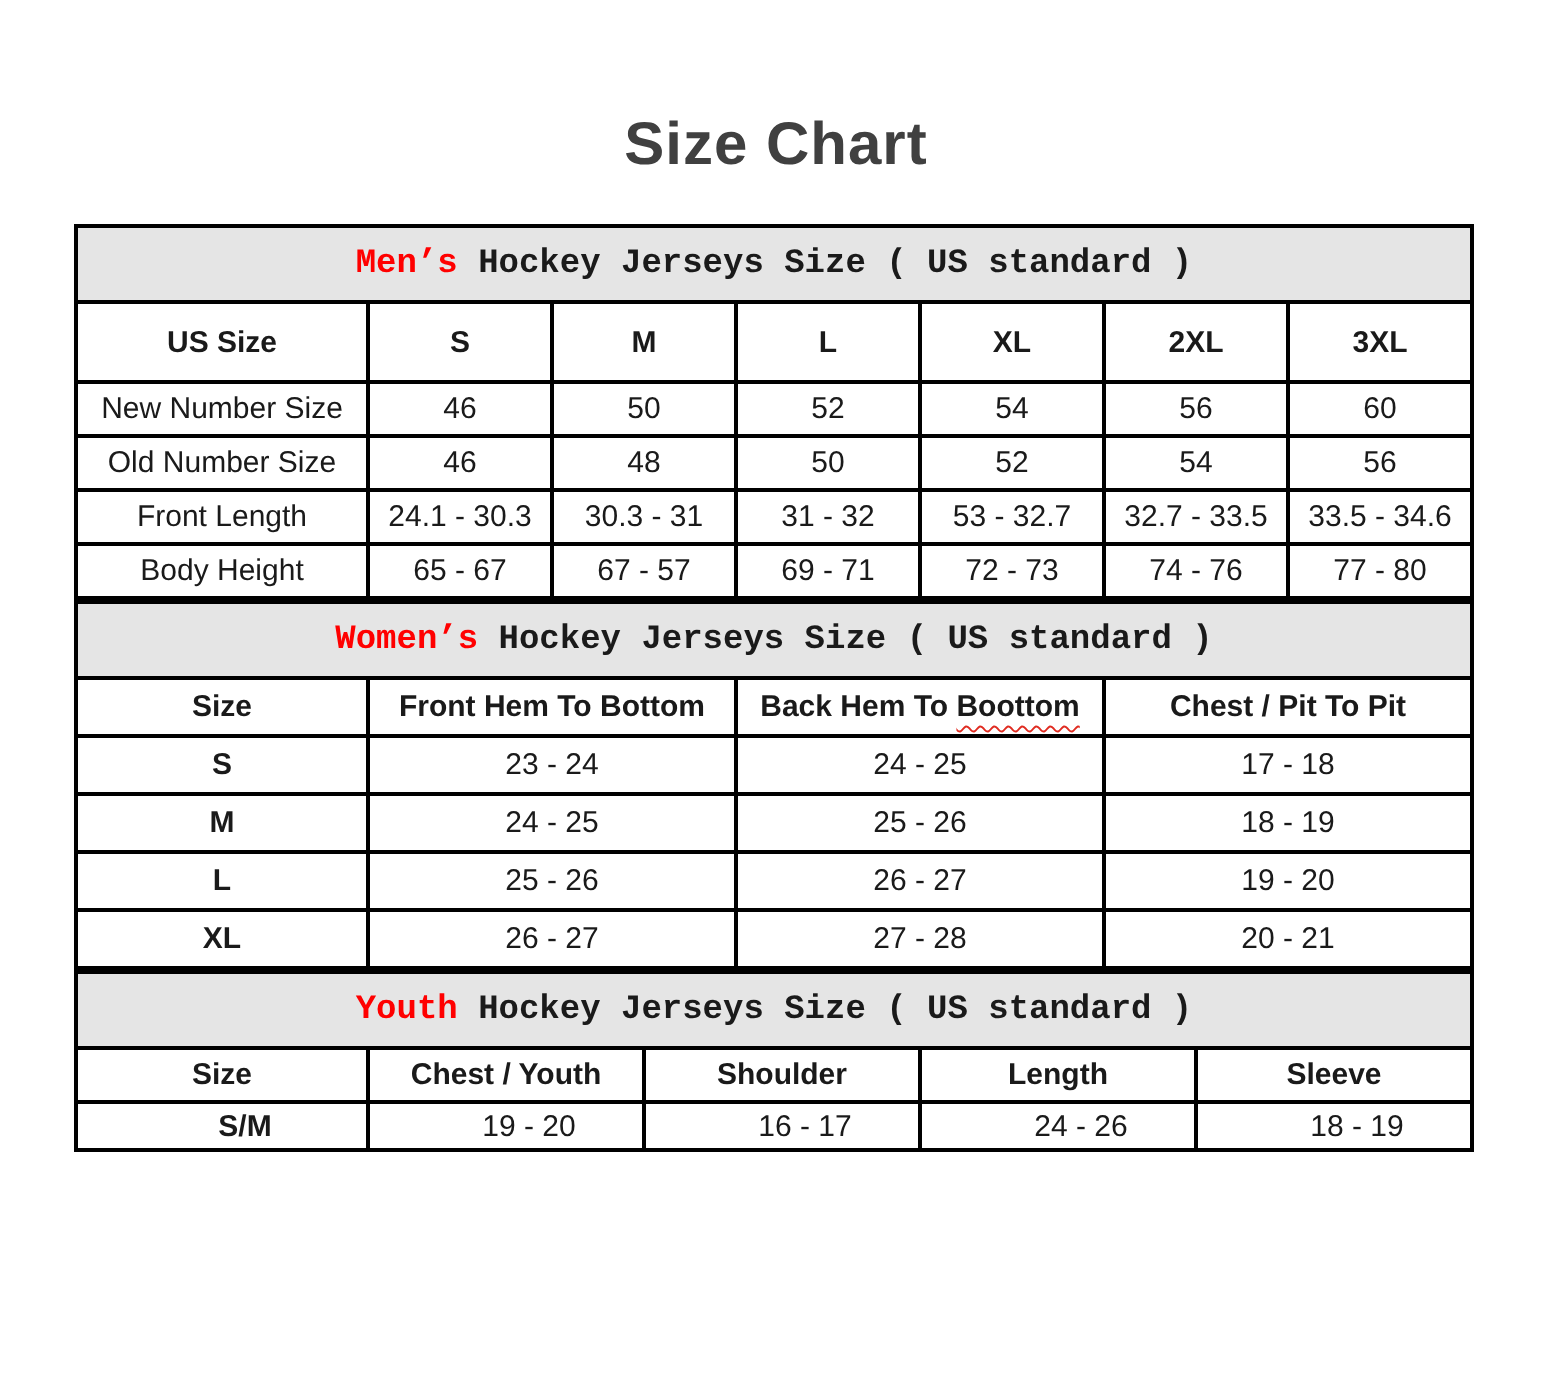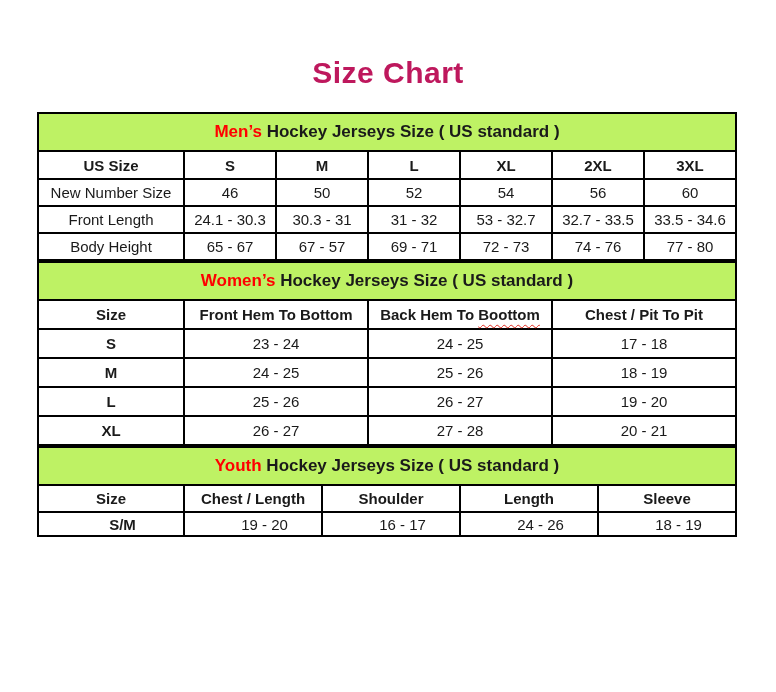--- a/index.html
+++ b/index.html
@@ -15,70 +15,71 @@
     text-align: center;
     font-size: 30px;
     font-weight: bold;
     letter-spacing: 0.5px;
     margin-bottom: 22px;
   }
   .chart { width: 700px; margin-left: 37px; }
 
   .banner {
     height: 38px;
-    background: #bef264;
+    background: #e5e5e5;
     border: 2px solid #000;
     border-bottom: none;
     display: flex;
     align-items: center;
     justify-content: center;
     font-size: 17px;
     font-weight: bold;
     white-space: pre;
+    font-family: Liberation Mono, monospace;
   }
   .banner .hl { color: #ff0000; }
 
   table {
     width: 700px;
     border-collapse: collapse;
     table-layout: fixed;
   }
   td, th {
     border: 2px solid #000;
     text-align: center;
     vertical-align: middle;
     font-size: 15px;
     padding: 0 2px;
     background: #fff;
   }
   th { font-weight: bold; }
   td { font-weight: normal; }
   td.b { font-weight: bold; }
 
-  .mens th   { height: 28px; }
+  .mens th   { height: 40px; }
   .mens td   { height: 27px; }
   .womens th { height: 29px; }
   .womens td { height: 29px; }
   .youth th  { height: 27px; }
   .youth td  { height: 24px; padding-left: 25px; }
 
   .wavy {
     text-decoration: underline;
     text-decoration-style: wavy;
     text-decoration-color: #e02b20;
     text-decoration-thickness: 1px;
     text-underline-offset: 4px;
   }
 </style>
 </head>
 <body>
 
 <div class="page">
 
-  <div class="title" style="color:#be185d;">Size Chart</div>
+  <div class="title" style="color:#404040;">Size Chart</div>
 
   <div class="chart">
 
     <div class="banner">
       <span class="hl">Men’s</span><span> Hockey Jerseys Size ( US standard )</span>
     </div>
     <table class="mens">
       <colgroup>
         <col style="width:146px">
           <col>
@@ -101,20 +102,29 @@
       <tr>
         <td>New Number Size</td>
         <td>46</td>
         <td>50</td>
         <td>52</td>
         <td>54</td>
         <td>56</td>
         <td>60</td>
       </tr>
       <tr>
+        <td>Old Number Size</td>
+        <td>46</td>
+        <td>48</td>
+        <td>50</td>
+        <td>52</td>
+        <td>54</td>
+        <td>56</td>
+      </tr>
+      <tr>
         <td>Front Length</td>
         <td>24.1 - 30.3</td>
         <td>30.3 - 31</td>
         <td>31 - 32</td>
         <td>53 - 32.7</td>
         <td>32.7 - 33.5</td>
         <td>33.5 - 34.6</td>
       </tr>
       <tr>
         <td>Body Height</td>
@@ -179,21 +189,21 @@
       <colgroup>
         <col style="width:146px">
           <col>
           <col>
           <col>
           <col>
       </colgroup>
       <tbody>
           <tr>
         <th>Size</th>
-        <th>Chest / Length</th>
+        <th>Chest / Youth</th>
         <th>Shoulder</th>
         <th>Length</th>
         <th>Sleeve</th>
       </tr>
       <tr>
         <td class="b">S/M</td>
         <td>19 - 20</td>
         <td>16 - 17</td>
         <td>24 - 26</td>
         <td>18 - 19</td>

